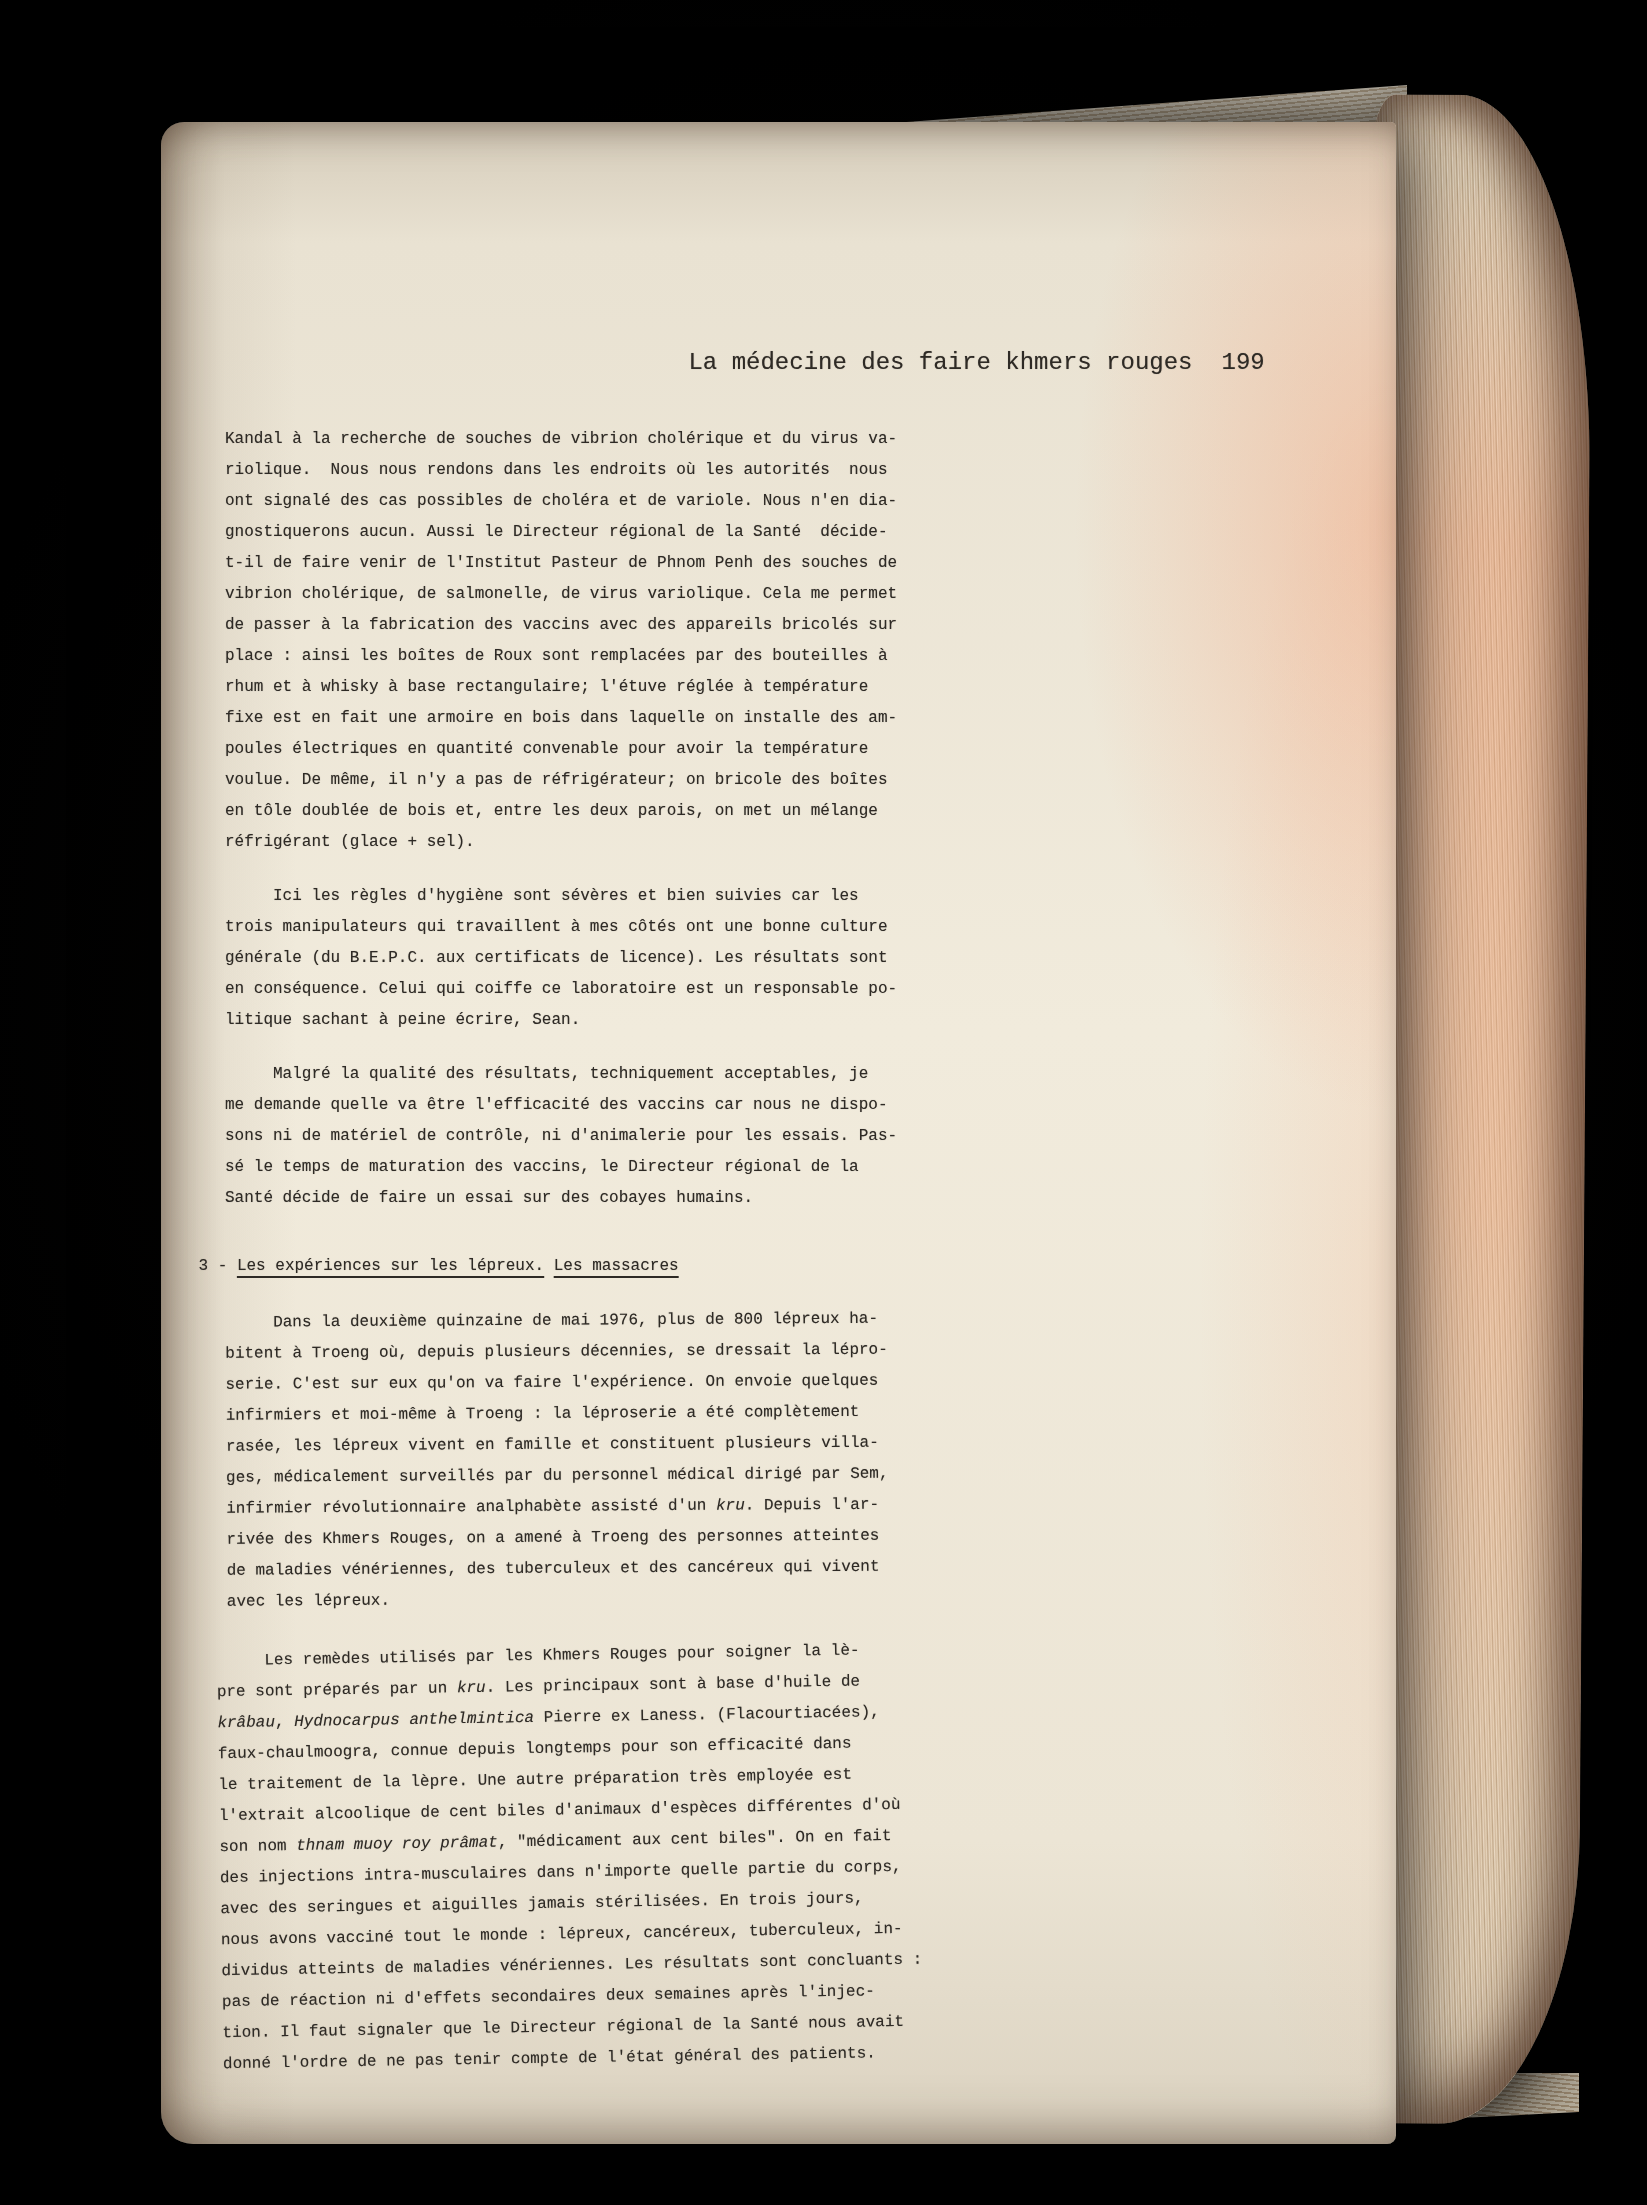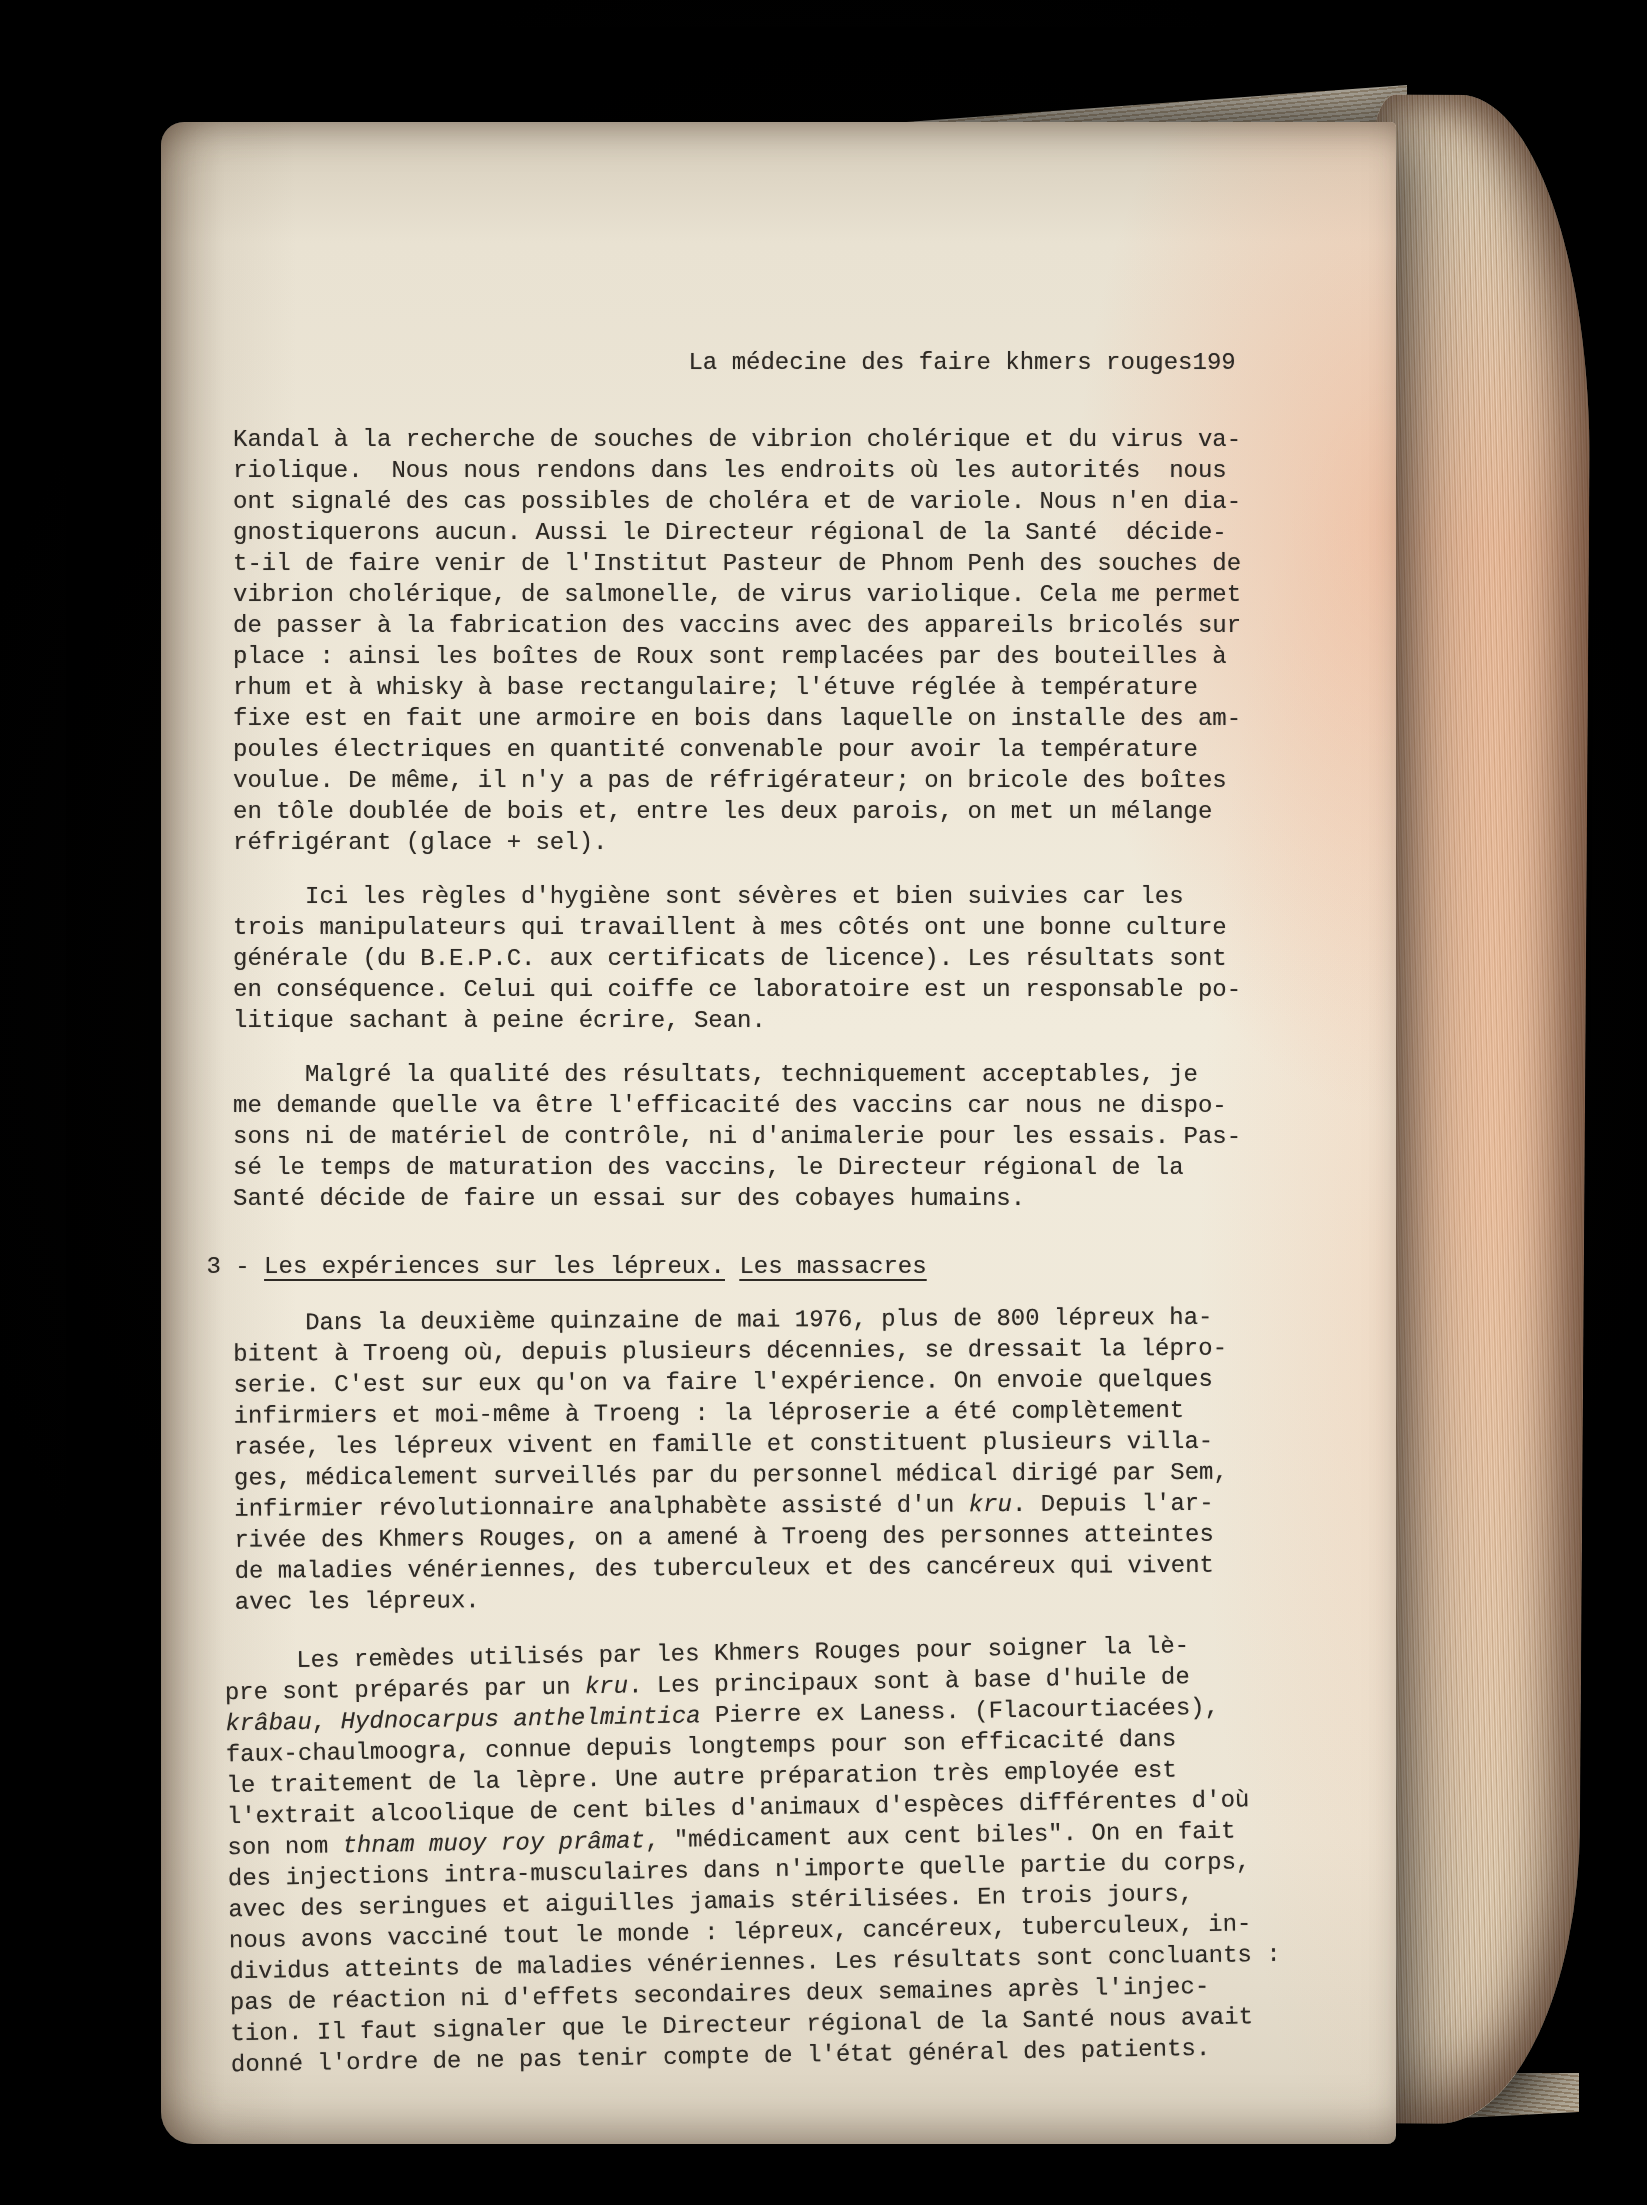--- a/index.html
+++ b/index.html
@@ -79,28 +79,28 @@
   
   .header {
     position: absolute;
     left: 441px; top: 194px;
     white-space: pre;
     font-size: 24px;
     line-height: 31px;
     color: #2e2a25;
     text-shadow: 0 0 0.9px rgba(46,42,37,0.45);
   }
-  .page-number { }
+  .page-number { margin-left: 29px; }
 
   
   .text {
     position: absolute;
-    left: 72px; top: 302px;
+    left: 64px; top: 302px;
     width: 1054px;
-    font-size: 24px;
+    font-size: 16px;
     line-height: 31px;
     color: #2e2a25;
     white-space: pre;
     text-shadow: 0 0 0.9px rgba(46,42,37,0.42);
   }
   .block + .block { margin-top: 23px; }
   .block.heading {
     margin-top: 37px;
     margin-bottom: 16px;
     margin-left: -26.5px;

